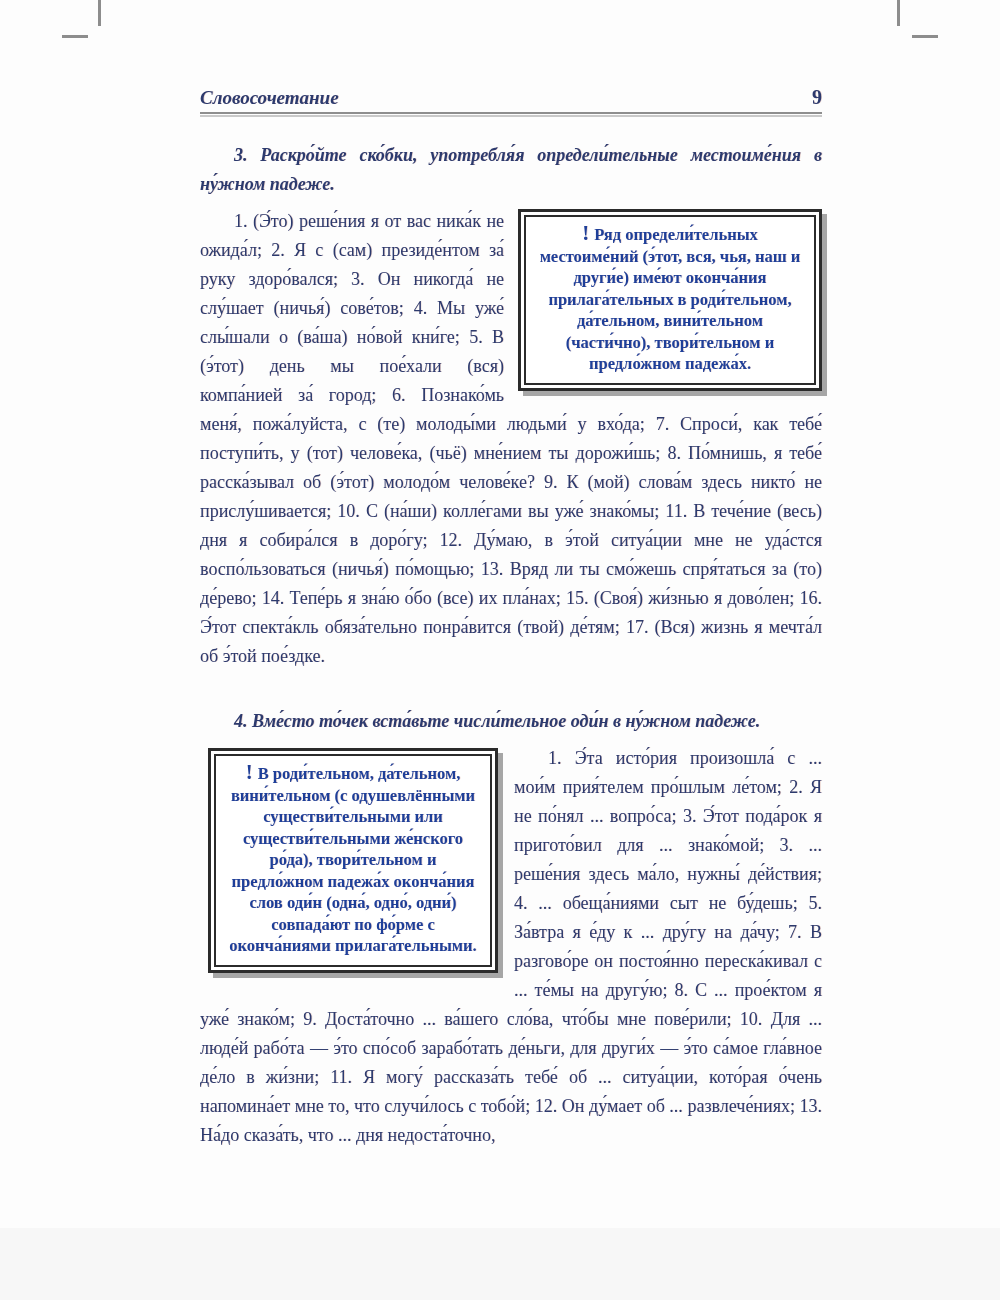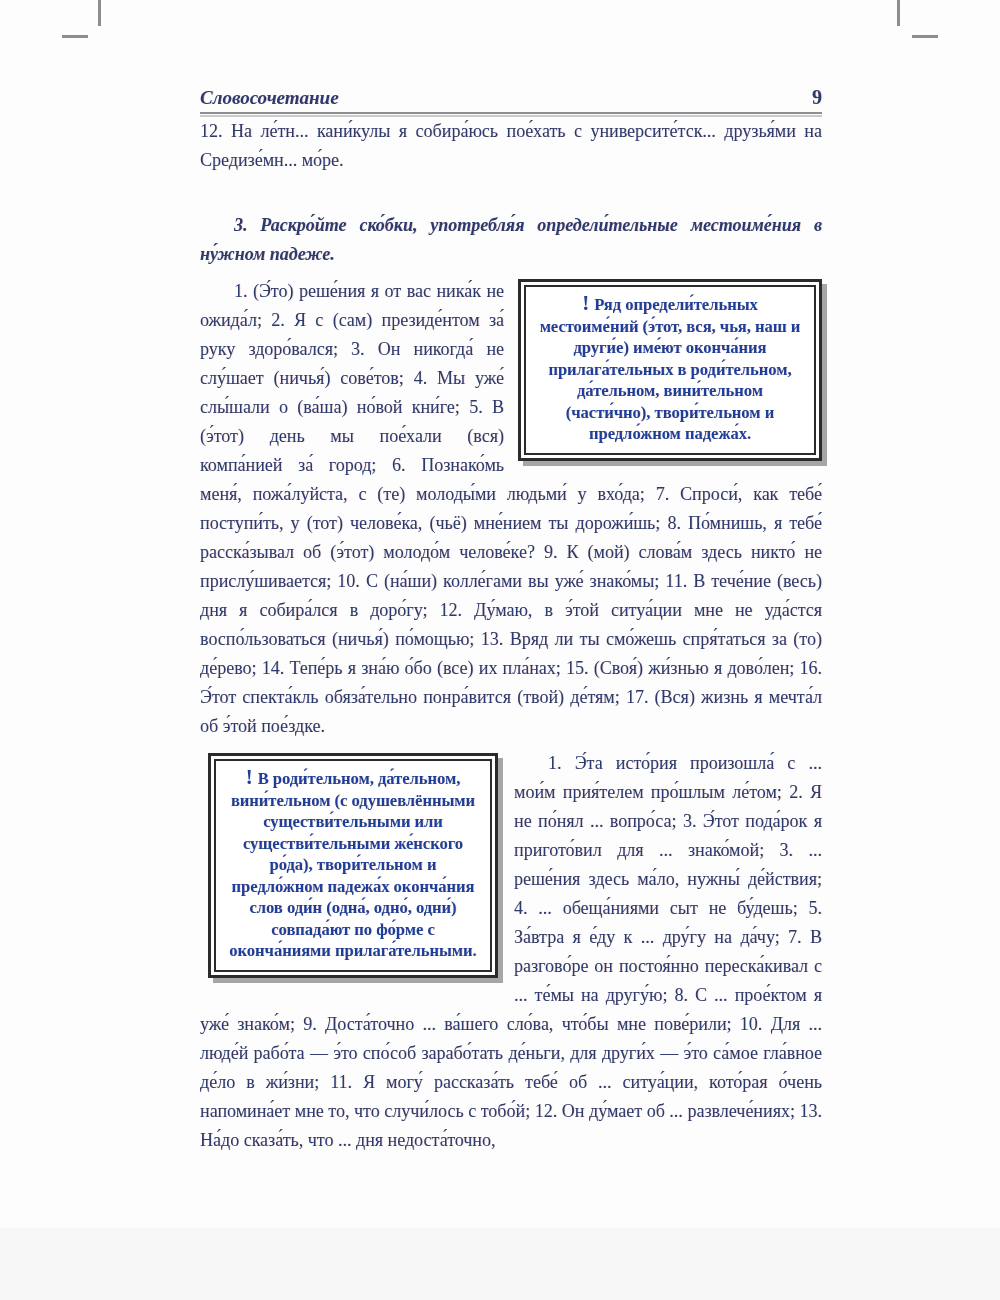--- a/index.html
+++ b/index.html
@@ -23,21 +23,21 @@
   .page-num{font-size:20px;font-weight:bold;}
   .head-rule{height:1px;border-top:2px solid #8e8e8e;border-bottom:2px solid #c9c9c9;margin-top:3px;}
 
   p.body{font-size:18px;line-height:29px;text-align:justify;margin:0;}
   .indent{text-indent:34px;}
   .p-item12{margin-top:26px;}
   .ex-heading{
     font-weight:bold;font-style:italic;font-size:18px;line-height:29px;
     margin:0;text-indent:34px;text-align:justify;
   }
-  .mt-ex3{margin-top:36px;}
+  .mt-ex3{margin-top:24px;}
   .mt-ex4{margin-top:36px;}
   .ex-body{margin-top:8px;}
   .ex-body::after{content:"";display:block;clear:both;}
 
   .note-box{border:3px solid #2b2b2b;background:#ffffff;box-shadow:5px 5px 0 #a6a6a6;padding:3px;box-sizing:border-box;}
   .note-inner{
     border:2px solid #2b2b2b;padding:6px 10px 8px;box-sizing:border-box;
     text-align:center;font-weight:bold;font-size:16.5px;line-height:21.5px;color:#1e3f99;
   }
   .nb-right{float:right;width:304px;margin:2px 0 8px 14px;}
@@ -63,31 +63,31 @@
   <div class="crop v" style="left:897px;top:1274px;"></div>
 
   <div class="content">
 
     <div class="page-head">
       <span class="running-title">Словосочетание</span>
       <span class="page-num">9</span>
     </div>
     <div class="head-rule"></div>
 
-    <p class="body p-item12">12. На ле́тн... кани́кулы я собира́юсь пое́хать с университе́тск... друзья́ми на Средизе́мн... мо́ре.</p>
 
     <p class="ex-heading mt-ex3">3. Раскро́йте ско́бки, употребля́я определи́тельные местоиме́ния в ну́жном падеже.</p>
 
     <div class="ex-body">
       <div class="note-box nb-right">
         <div class="note-inner"><span class="seg-bang">! </span><span>Ряд определи́тельных местоиме́ний (</span><span class="seg-i">э́тот, вся, чья, наш</span><span> и други́е) име́ют оконча́ния прилага́тельных в роди́тельном, да́тельном, вини́тельном (части́чно), твори́тельном и предло́жном падежа́х.</span></div>
       </div>
       <p class="body indent"><span>1. (</span><span class="seg-i">Э́то</span><span>) реше́ния я от вас ника́к не ожида́л; 2. Я с (</span><span class="seg-i">сам</span><span>) президе́нтом за́ руку здоро́вался; 3. Он никогда́ не слу́шает (</span><span class="seg-i">ничья́</span><span>) сове́тов; 4. Мы уже́ слы́шали о (</span><span class="seg-i">ва́ша</span><span>) но́вой кни́ге; 5. В (</span><span class="seg-i">э́тот</span><span>) день мы пое́хали (</span><span class="seg-i">вся</span><span>) компа́нией за́ город; 6. Познако́мь меня́, пожа́луйста, с (</span><span class="seg-i">те</span><span>) молоды́ми людьми́ у вхо́да; 7. Спроси́, как тебе́ поступи́ть, у (</span><span class="seg-i">тот</span><span>) челове́ка, (</span><span class="seg-i">чьё</span><span>) мне́нием ты дорожи́шь; 8. По́мнишь, я тебе́ расска́зывал об (</span><span class="seg-i">э́тот</span><span>) молодо́м челове́ке? 9. К (</span><span class="seg-i">мой</span><span>) слова́м здесь никто́ не прислу́шивается; 10. С (</span><span class="seg-i">на́ши</span><span>) колле́гами вы уже́ знако́мы; 11. В тече́ние (</span><span class="seg-i">весь</span><span>) дня я собира́лся в доро́гу; 12. Ду́маю, в э́той ситуа́ции мне не уда́стся воспо́льзоваться (</span><span class="seg-i">ничья́</span><span>) по́мощью; 13. Вряд ли ты смо́жешь спря́таться за (</span><span class="seg-i">то</span><span>) де́рево; 14. Тепе́рь я зна́ю о́бо (</span><span class="seg-i">все</span><span>) их пла́нах; 15. (</span><span class="seg-i">Своя́</span><span>) жи́знью я дово́лен; 16. Э́тот спекта́кль обяза́тельно понра́вится (</span><span class="seg-i">твой</span><span>) де́тям; 17. (</span><span class="seg-i">Вся</span><span>) жизнь я мечта́л об э́той пое́здке.</span></p>
     </div>
 
+    <p class="ex-heading mt-ex4">4. Вме́сто то́чек вста́вьте числи́тельное оди́н в ну́жном падеже.</p>
 
     <div class="ex-body">
       <div class="note-box nb-left">
         <div class="note-inner"><span class="seg-bang">! </span><span>В роди́тельном, да́тельном, вини́тельном (с одушевлёнными существи́тельными или существи́тельными же́нского ро́да), твори́тельном и предло́жном падежа́х оконча́ния слов </span><span class="seg-i">оди́н</span><span> (</span><span class="seg-i">одна́, одно́, одни́</span><span>) совпада́ют по фо́рме с оконча́ниями прилага́тельными.</span></div>
       </div>
       <p class="body indent">1. Э́та исто́рия произошла́ с ... мои́м прия́телем про́шлым ле́том; 2. Я не по́нял ... вопро́са; 3. Э́тот пода́рок я пригото́вил для ... знако́мой; 3. ... реше́ния здесь ма́ло, нужны́ де́йствия; 4. ... обеща́ниями сыт не бу́дешь; 5. За́втра я е́ду к ... дру́гу на да́чу; 7. В разгово́ре он постоя́нно переска́кивал с ... те́мы на другу́ю; 8. С ... прое́ктом я уже́ знако́м; 9. Доста́точно ... ва́шего сло́ва, что́бы мне пове́рили; 10. Для ... люде́й рабо́та — э́то спо́соб зарабо́тать де́ньги, для други́х — э́то са́мое гла́вное де́ло в жи́зни; 11. Я могу́ рассказа́ть тебе́ об ... ситуа́ции, кото́рая о́чень напомина́ет мне то, что случи́лось с тобо́й; 12. Он ду́мает об ... развлече́ниях; 13. На́до сказа́ть, что ... дня недоста́точно,</p>
     </div>
 
   </div>
 </div>

